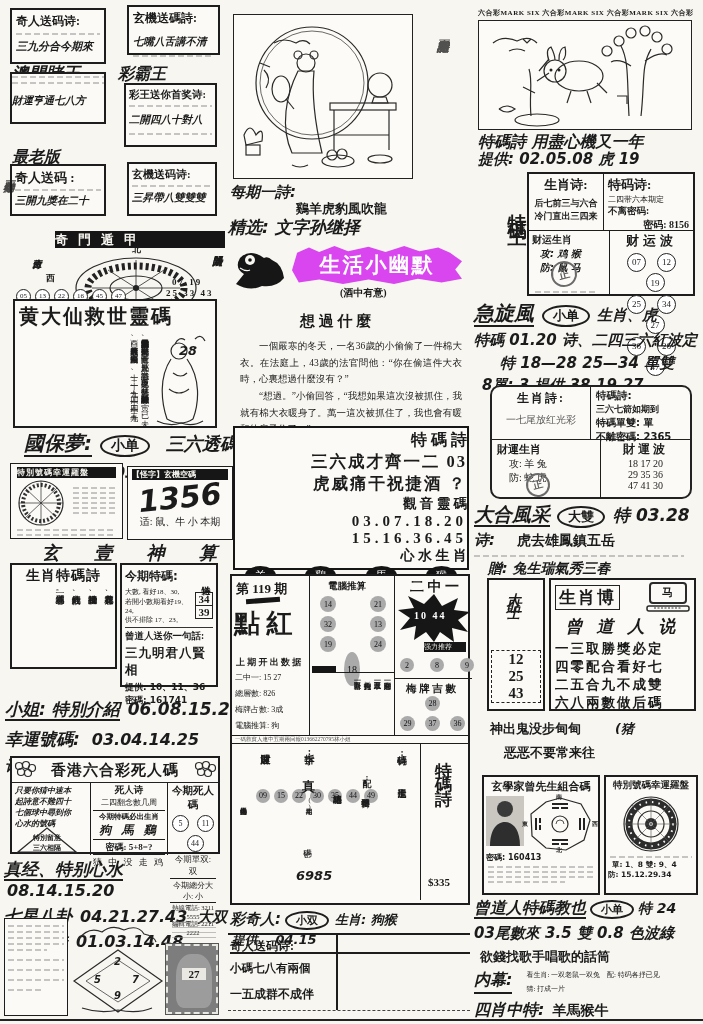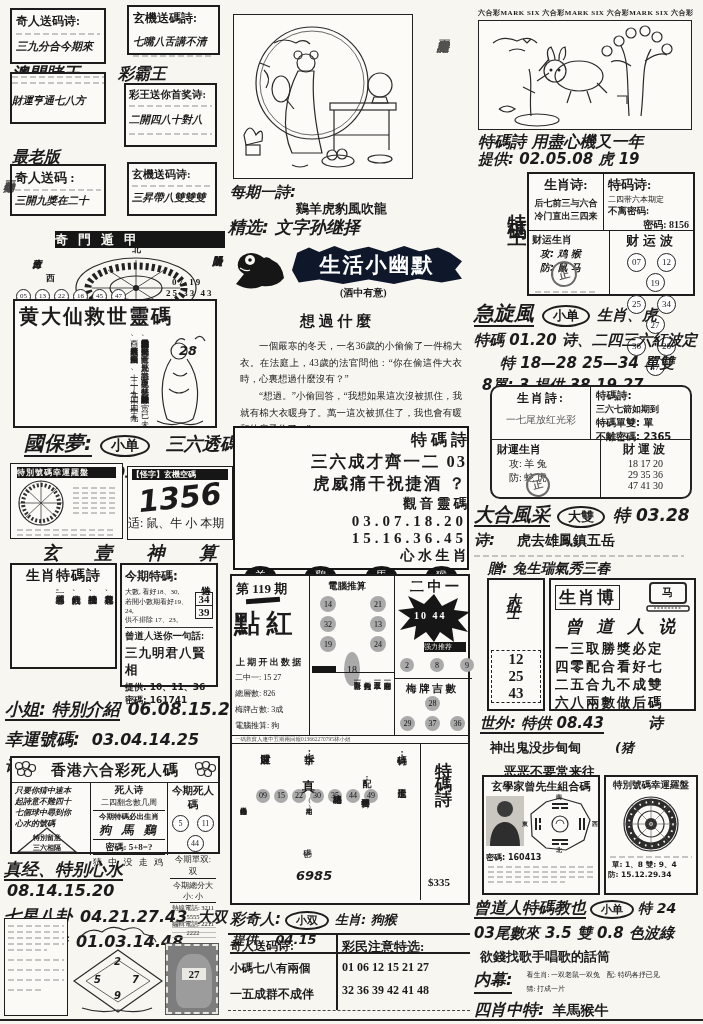--- a/index.html
+++ b/index.html
@@ -289,21 +289,21 @@
         <div class="noiseh" style="margin:3px 0"></div>
           <div class="noiseh" style="margin:3px 0"></div>
       </div>
     </div>
     <div class="noiseh" style="margin:1px 6px"></div>
     <div class="noiseh" style="margin:3px 6px"></div>
   </div>
   <div class="abs box thin" style="left:127px;top:466px;width:106px;height:74px">
     <div class="blackbar b" style="margin:2px 4px 0;font-size:8px">【怪字】玄機空碼</div>
     <div class="hw" style="font-size:30px;text-align:center;transform:rotate(-6deg)">1356</div>
-    <div style="font-size:12px;text-align:left">适: 鼠、牛 小 本期</div>
+    <div style="font-size:10px;text-align:center">适: 鼠、牛 小 本期</div>
   </div>
   <div class="abs hw" style="left:42px;top:541px;font-size:18px;letter-spacing:14px">玄 壹 神 算</div>
 
   <div class="abs box" style="left:10px;top:563px;width:107px;height:106px;padding:2px">
     <div class="b pr ctr" style="font-size:14px;letter-spacing:1px">生肖特碼詩</div>
     <div class="vert" style="height:78px;width:100px;margin-top:3px;font-size:9px;line-height:1.15">
       <div style="margin-left:6px">貪花費盡採花心、</div>
       <div style="margin-left:6px">身縱精神德損陰、</div>
       <div style="margin-left:6px">七奸八狡尋佳約、</div>
       <div style="margin-left:6px">佛心第一戒邪淫。</div>
@@ -450,21 +450,21 @@
     <div class="abs noise" style="left:168px;top:2px;width:44px;height:18px"></div>
   </div>
 
   <div class="abs" style="left:240px;top:246px;width:225px;height:58px">
     <svg width="58" height="52" viewBox="0 0 58 52" style="position:absolute;left:-6px;top:2px">
       <path d="M30,10 q-14,-10 -24,0 q-6,10 4,16 l-8,10 q14,8 26,2 q14,2 22,-8 q-2,-14 -12,-18 q-4,-4 -8,-2" fill="#161616"></path>
       <circle cx="16" cy="12" r="5" fill="#f7f6f1"></circle>
         <circle cx="16" cy="12" r="1.8" fill="#111"></circle>
       <path d="M6,20 q6,4 10,2" stroke="#f7f6f1" stroke-width="1.2" fill="none"></path>
     </svg>
-    <div style="position:absolute;left:52px;top:0;width:170px;height:38px;background:#0f172a;color:#fff;
+    <div style="position:absolute;left:52px;top:0;width:170px;height:38px;background:#d946ef;color:#fff;
                 clip-path:polygon(3% 18%,10% 4%,16% 16%,25% 0,33% 14%,45% 2%,55% 16%,66% 0,75% 14%,86% 4%,93% 18%,100% 40%,96% 62%,100% 86%,88% 96%,74% 86%,60% 100%,45% 88%,30% 100%,16% 88%,4% 96%,0 64%);
                 display:flex;align-items:center;justify-content:center">
       <span class="b pr" style="font-size:21px;letter-spacing:2px">生活小幽默</span>
     </div>
     <div class="b" style="position:absolute;left:100px;top:40px;font-size:10px">(酒中有意)</div>
   </div>
   <div class="abs b pr" style="left:300px;top:312px;font-size:15px">想 過 什 麼</div>
   <div class="abs" style="left:240px;top:338px;width:222px;font-size:9.5px;line-height:1.75;text-align:justify">
     <div style="text-indent:2em">一個嚴寒的冬天，一名36歲的小偷偷了一件棉大衣。在法庭上，43歲的法官問他：“你在偷這件大衣時，心裏想過什麼沒有？”</div>
     <div style="text-indent:2em">“想過。”小偷回答，“我想如果這次沒被抓住，我就有棉大衣暖身了。萬一這次被抓住了，我也會有暖和的房子住了。”</div>
@@ -571,25 +571,20 @@
     <span class="hw" style="font-size:13px;margin-left:2px">生肖: 狗猴</span>
     <span class="hw" style="font-size:13px;margin-left:2px">提供、 04.15</span>
   </div>
 
   <div class="abs" style="left:228px;top:933px;width:242px;height:78px;border-top:2.5px solid #1d1d1d;border-bottom:1px dashed #444;display:flex">
     <div style="width:104px;border-right:2px solid #1d1d1d;padding:3px 2px">
       <div class="b" style="font-size:12px">奇人送码诗:</div>
       <div class="b pr" style="font-size:11.5px;margin-top:6px">小碼七八有兩個</div>
       <div class="b pr" style="font-size:12px;margin-top:10px">一五成群不成伴</div>
     </div>
-    <div style="flex:1;padding:3px 4px">
-      <div class="b" style="font-size:13px">彩民注意特选:</div>
-      <div class="b pr" style="font-size:12px;margin-top:4px">01  06  12 15  21 27</div>
-      <div class="b pr" style="font-size:12px;margin-top:8px">32  36  39  42  41  48</div>
-    </div>
   </div>
 
   <div class="abs hw" style="left:488px;top:560px;font-size:14px">贈: 兔生瑞氣秀三春</div>
   <div class="abs box" style="left:487px;top:578px;width:58px;height:133px;padding:2px">
     <div class="hw vert" style="font-size:14px;height:66px;margin-left:14px;letter-spacing:6px">大貼士</div>
     <div style="border:1.5px dashed #222;margin-top:2px;text-align:center">
       <div class="b pr" style="font-size:15px">12</div>
       <div class="b pr" style="font-size:15px">25</div>
       <div class="b pr" style="font-size:15px">43</div>
     </div>
@@ -606,24 +601,20 @@
         <span class="b" style="position:absolute;left:16px;top:3px;font-size:11px">马</span>
       </span>
     </div>
     <div class="hw ctr" style="font-size:17px;margin-top:3px;letter-spacing:4px">曾 道 人 说</div>
     <div class="b pr" style="font-size:13.5px;letter-spacing:2px;margin-top:2px">一三取勝獎必定</div>
     <div class="b pr" style="font-size:13.5px;letter-spacing:2px">四零配合看好七</div>
     <div class="b pr" style="font-size:13.5px;letter-spacing:2px">二五合九不成雙</div>
     <div class="b pr" style="font-size:13.5px;letter-spacing:2px">六八兩數做后碼</div>
   </div>
   <div class="abs" style="left:480px;top:714px">
-    <div>
-      <span class="hw ul" style="font-size:15px">世外: 特供 08.43</span>
-      <span class="hw" style="font-size:15px;margin-left:40px">诗</span>
-    </div>
     <div style="margin-top:5px">
       <span class="hw" style="font-size:13px;margin-left:10px;font-style:normal">神出鬼没步甸甸</span>
       <span class="hw" style="font-size:13px;margin-left:30px">(猪</span>
     </div>
     <div class="hw" style="font-size:13px;margin:6px 0 0 24px;font-style:normal">恶恶不要常来往</div>
   </div>
 
   <div class="abs box" style="left:482px;top:775px;width:118px;height:120px;padding:2px">
     <div class="b pr ctr" style="font-size:11px">玄學家曾先生組合碼</div>
     <div style="display:flex;margin-top:2px">

